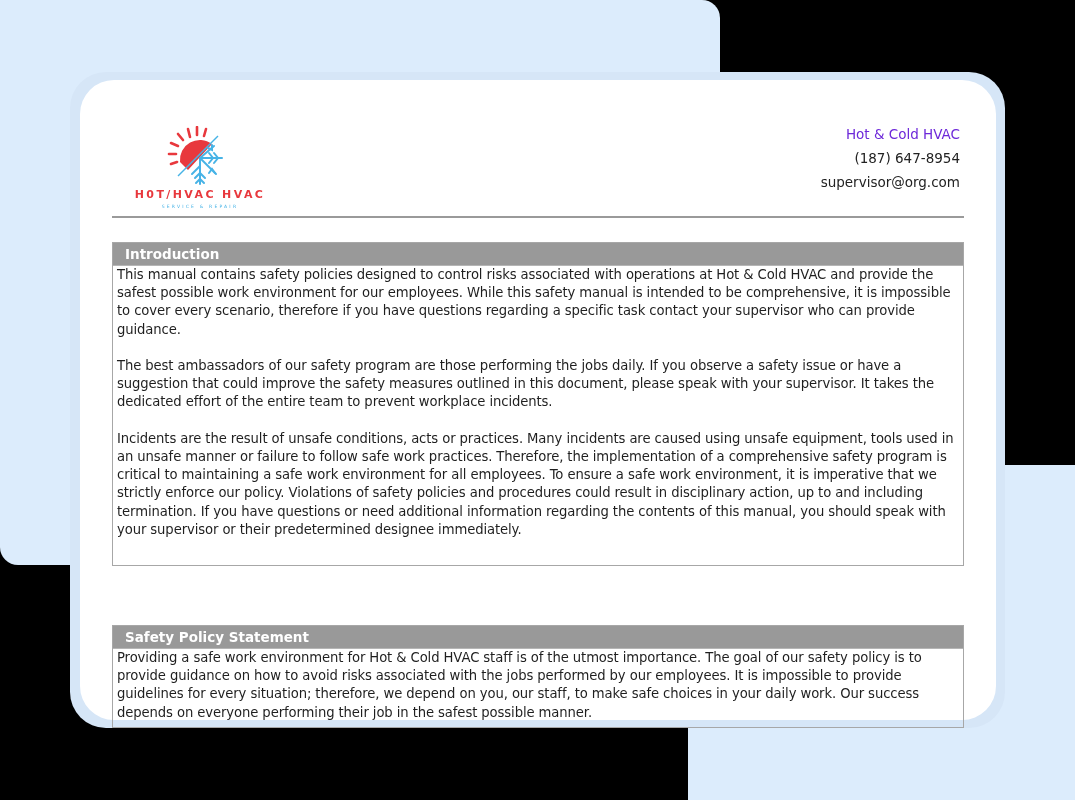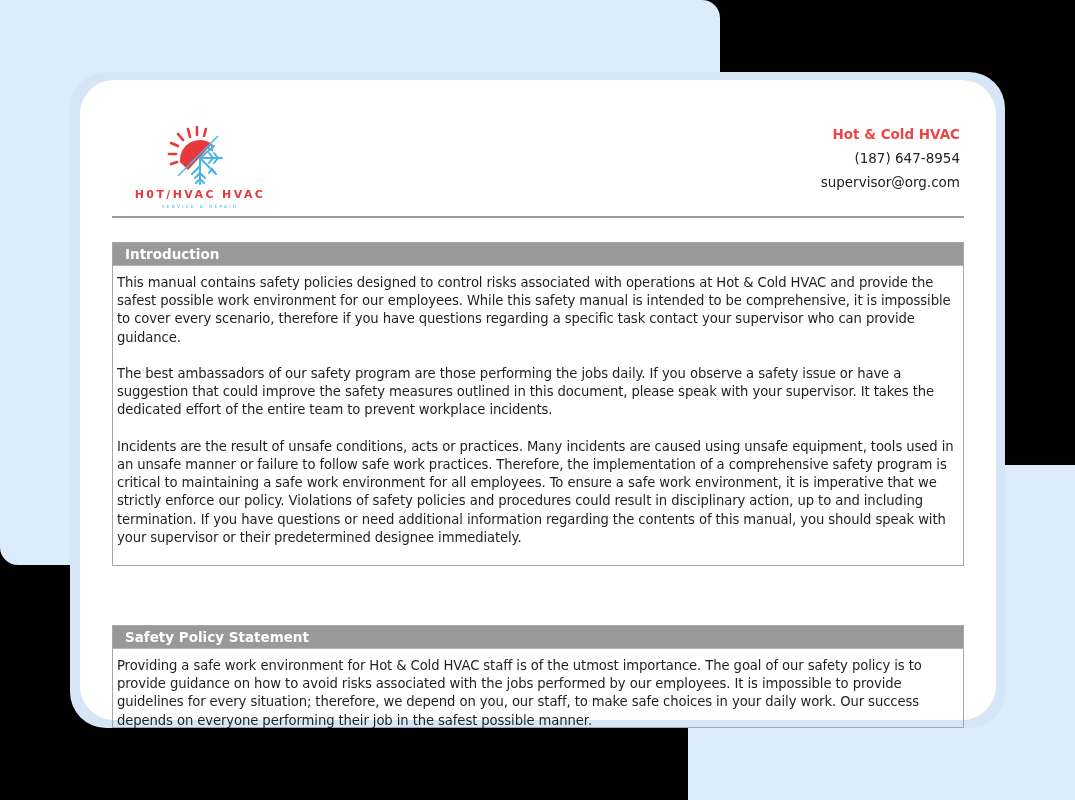--- a/index.html
+++ b/index.html
@@ -45,34 +45,34 @@
     }
     .logo-sub {
       position: absolute; left: 0; top: 78px; width: 160px; text-align: center;
       color: #47b3e6; font-size: 4.5px; letter-spacing: 2.2px;
     }
     .company-info {
       position: absolute; right: 4px; top: 2px; text-align: right;
       font-family: "DejaVu Sans", sans-serif; color: #222;
       font-size: 13.5px; line-height: 24px;
     }
-    .company-info .name { font-weight: bold; color: #ef4444; }
+    .company-info .name { font-weight: normal; color: #6d28d9; }
 
     
     .section {
       position: absolute; left: 32px; width: 852px;
       border: 1px solid #a7a7a7;
     }
     .section-head {
       background: #999999; color: #ffffff; font-weight: bold;
       font-size: 13.5px; line-height: 22px; height: 23px; padding-left: 12px;
       border-bottom: 1px solid #b5b5b5;
     }
     .section-body {
-      padding: 8px 4px 2px 4px;
+      padding: 0 4px 2px 4px;
       font-size: 13.2px; line-height: 18.2px; color: #1f1f1f;
       letter-spacing: -0.1px;
     }
     .section-body p { margin-bottom: 18.2px; }
     .section-body p:last-child { margin-bottom: 0; }
     .sec-intro { top: 162px; height: 324px; }
     .sec-policy { top: 509px; height: 103px; margin-top: 36px; }
   </style>
 </head>
 <body>

